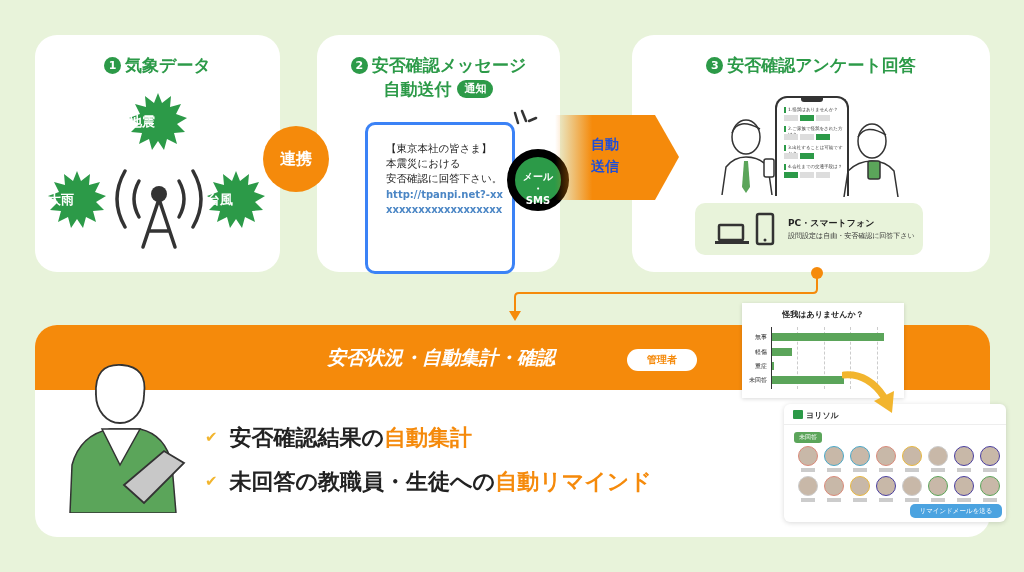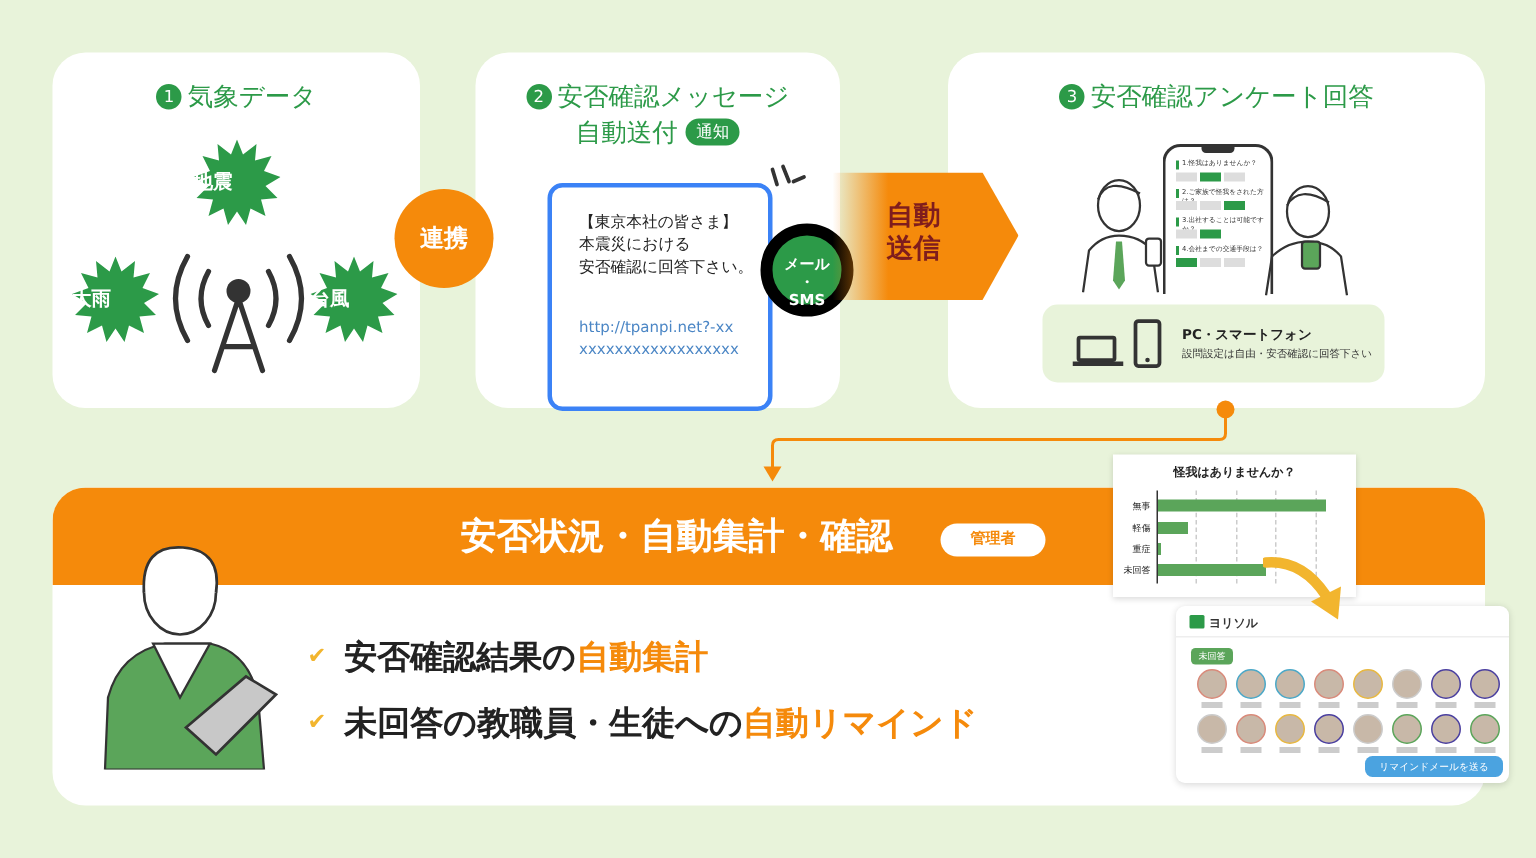--- a/index.html
+++ b/index.html
@@ -6,21 +6,21 @@
   body {
     width: 1024px; height: 572px; overflow: hidden;
     background: #e8f3da;
     font-family: "DejaVu Sans", "Liberation Sans", sans-serif;
     position: relative;
   }
   .card {
     position: absolute; background: #fff; border-radius: 22px;
   }
   .card-title {
-    color: #2c9a48; font-weight: normal; text-align: center;
+    color: #2c9a48; font-weight: bold; text-align: center;
     font-size: 17px; line-height: 24px;
   }
   .num-badge {
     display: inline-block; width: 17px; height: 17px; border-radius: 50%;
     background: #2c9a48; color: #fff; font-size: 11px; line-height: 17px;
     text-align: center; vertical-align: 2px; margin-right: 4px;
   }
   
   #card1 { left: 35px; top: 35px; width: 245px; height: 237px; }
   .burst { position: absolute; width: 58px; height: 58px; }
@@ -39,33 +39,33 @@
   #card2 { left: 317px; top: 35px; width: 243px; height: 237px; }
   .tag-green {
     display: inline-block; background: #2c9a48; color: #fff; font-size: 11px;
     padding: 0 7px; border-radius: 10px; line-height: 18px; vertical-align: 3px;
   }
   #msg-box {
     position: absolute; left: 48px; top: 87px; width: 150px; height: 152px;
     border: 3px solid #3b82f6; border-radius: 10px; background: #fff;
     padding: 16px 0 0 18px; font-size: 10.5px; line-height: 15px; color: #222;
   }
-  #msg-url { color: #4b86c5; margin-top: 25px; font-size: 10px; line-height: 15px; }
+  #msg-url { color: #4b86c5; margin-top: 1px; font-size: 10px; line-height: 15px; font-weight: bold; }
   #sms-bubble {
     position: absolute; left: 190px; top: 114px; width: 62px; height: 62px;
     border-radius: 50%; background: #2c9a48; color: #fff; font-size: 10px;
     text-align: center; padding-top: 14px; line-height: 12px; font-weight: bold;
     border: 8px solid #000000;
   }
   
   #send-arrow {
     position: absolute; left: 555px; top: 115px; width: 124px; height: 85px; z-index: 2;
   }
   #send-arrow span {
-    position: absolute; left: 36px; top: 18px; color: #7f1d1d; font-weight: bold; font-size: 18px; line-height: 22px;
+    position: absolute; left: 36px; top: 18px; color: #1d4ed8; font-weight: bold; font-size: 14px; line-height: 22px;
   }
   
   #card3 { left: 632px; top: 35px; width: 358px; height: 237px; }
   #device-box {
     position: absolute; left: 63px; top: 168px; width: 228px; height: 52px;
     background: #e8f3da; border-radius: 10px;
   }
   #device-text1 { position: absolute; left: 93px; top: 14px; font-size: 9px; font-weight: bold; color: #222; }
   #device-text2 { position: absolute; left: 93px; top: 28px; font-size: 7px; color: #333; }
   #phone {
@@ -77,21 +77,21 @@
   .opt { width: 14px; height: 6px; background: #ddd; }
   .opt.on { background: #2c9a48; }
   
   #flow-line { position: absolute; left: 505px; top: 265px; z-index: 1; }
   
   #bottom { left: 35px; top: 325px; width: 955px; height: 212px; overflow: hidden; }
   #bottom-header {
     position: absolute; left: 0; top: 0; width: 955px; height: 65px; background: #f58a0b;
   }
   #bottom-title {
-    position: absolute; left: 272px; top: 19px; color: #fff; font-weight: bold; font-size: 24px; line-height: 26px;
+    position: absolute; left: 292px; top: 19px; color: #fff; font-weight: bold; font-size: 19px; line-height: 26px; font-style: italic;
   }
   #admin-tag {
     position: absolute; left: 592px; top: 24px; width: 70px; height: 22px; background: #fff;
     color: #f58a0b; border-radius: 11px; font-size: 10px; font-weight: bold; text-align: center; line-height: 22px;
   }
   .bullet { position: absolute; left: 170px; font-size: 22px; font-weight: bold; color: #222; line-height: 30px; white-space: nowrap; }
   .bullet .chk { color: #f2b52e; font-size: 15px; margin-right: 12px; vertical-align: 3px; }
   .hl { color: #f58a0b; }
   
   #chart-pop {

